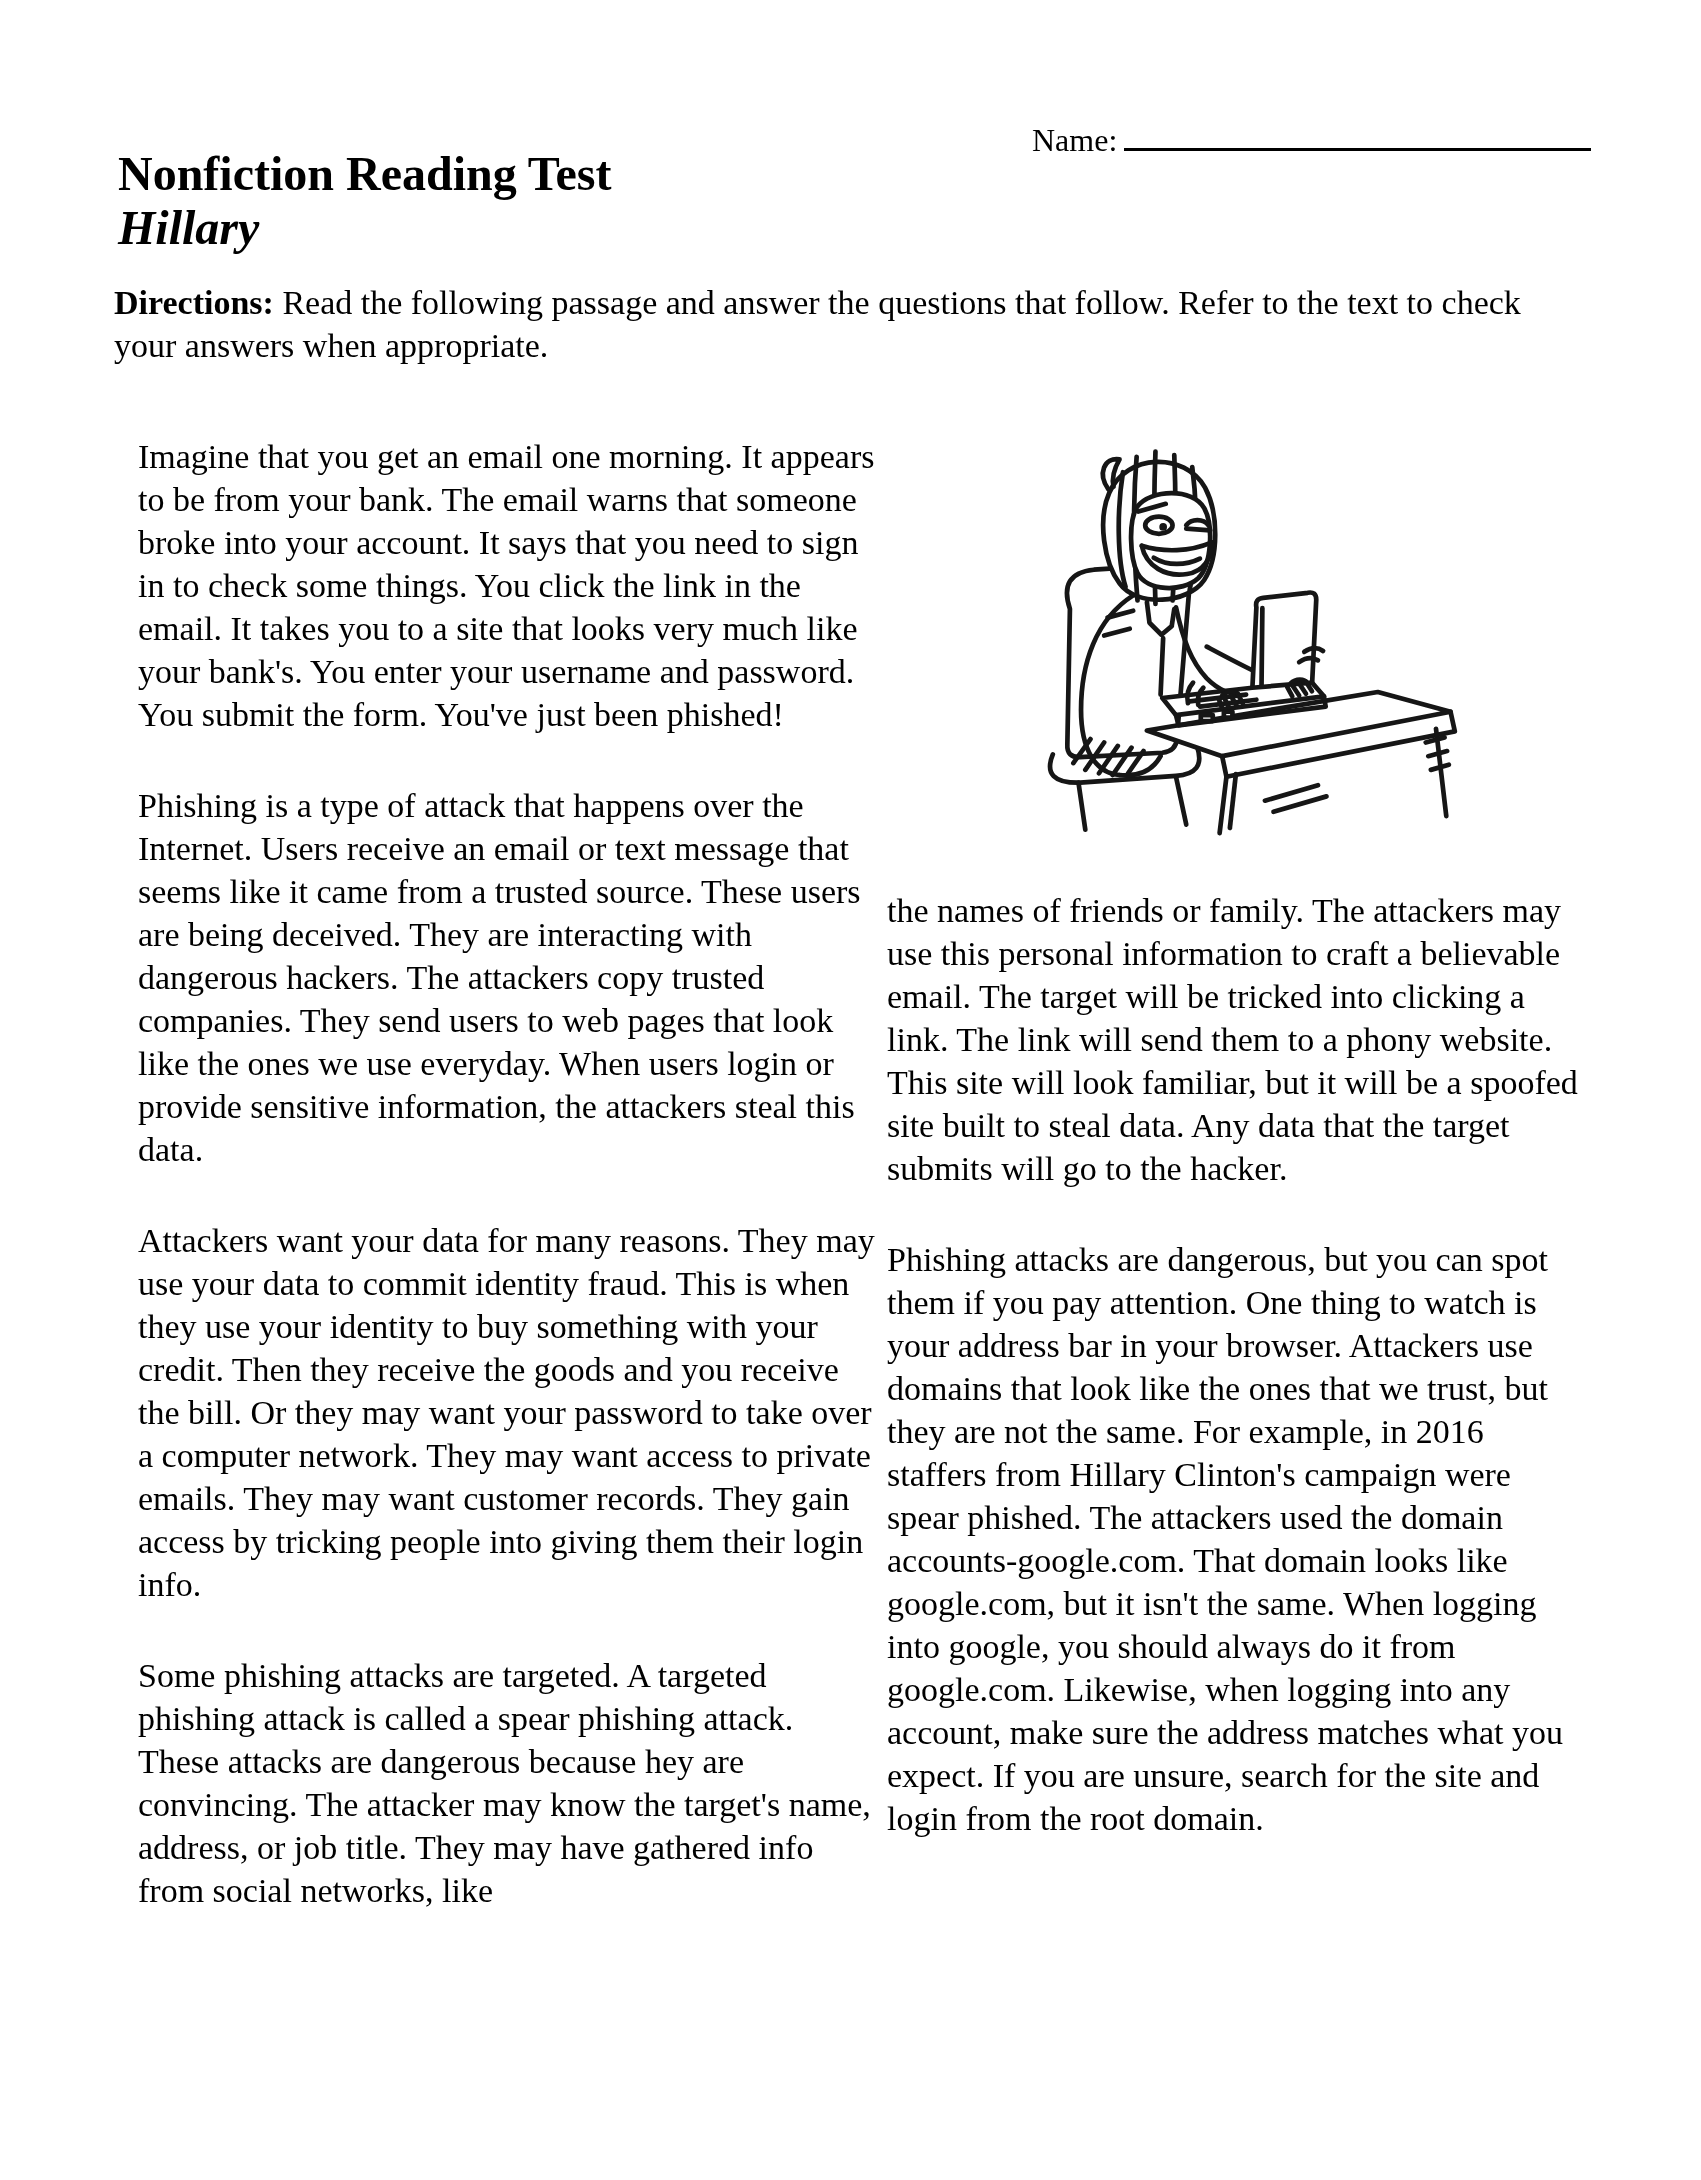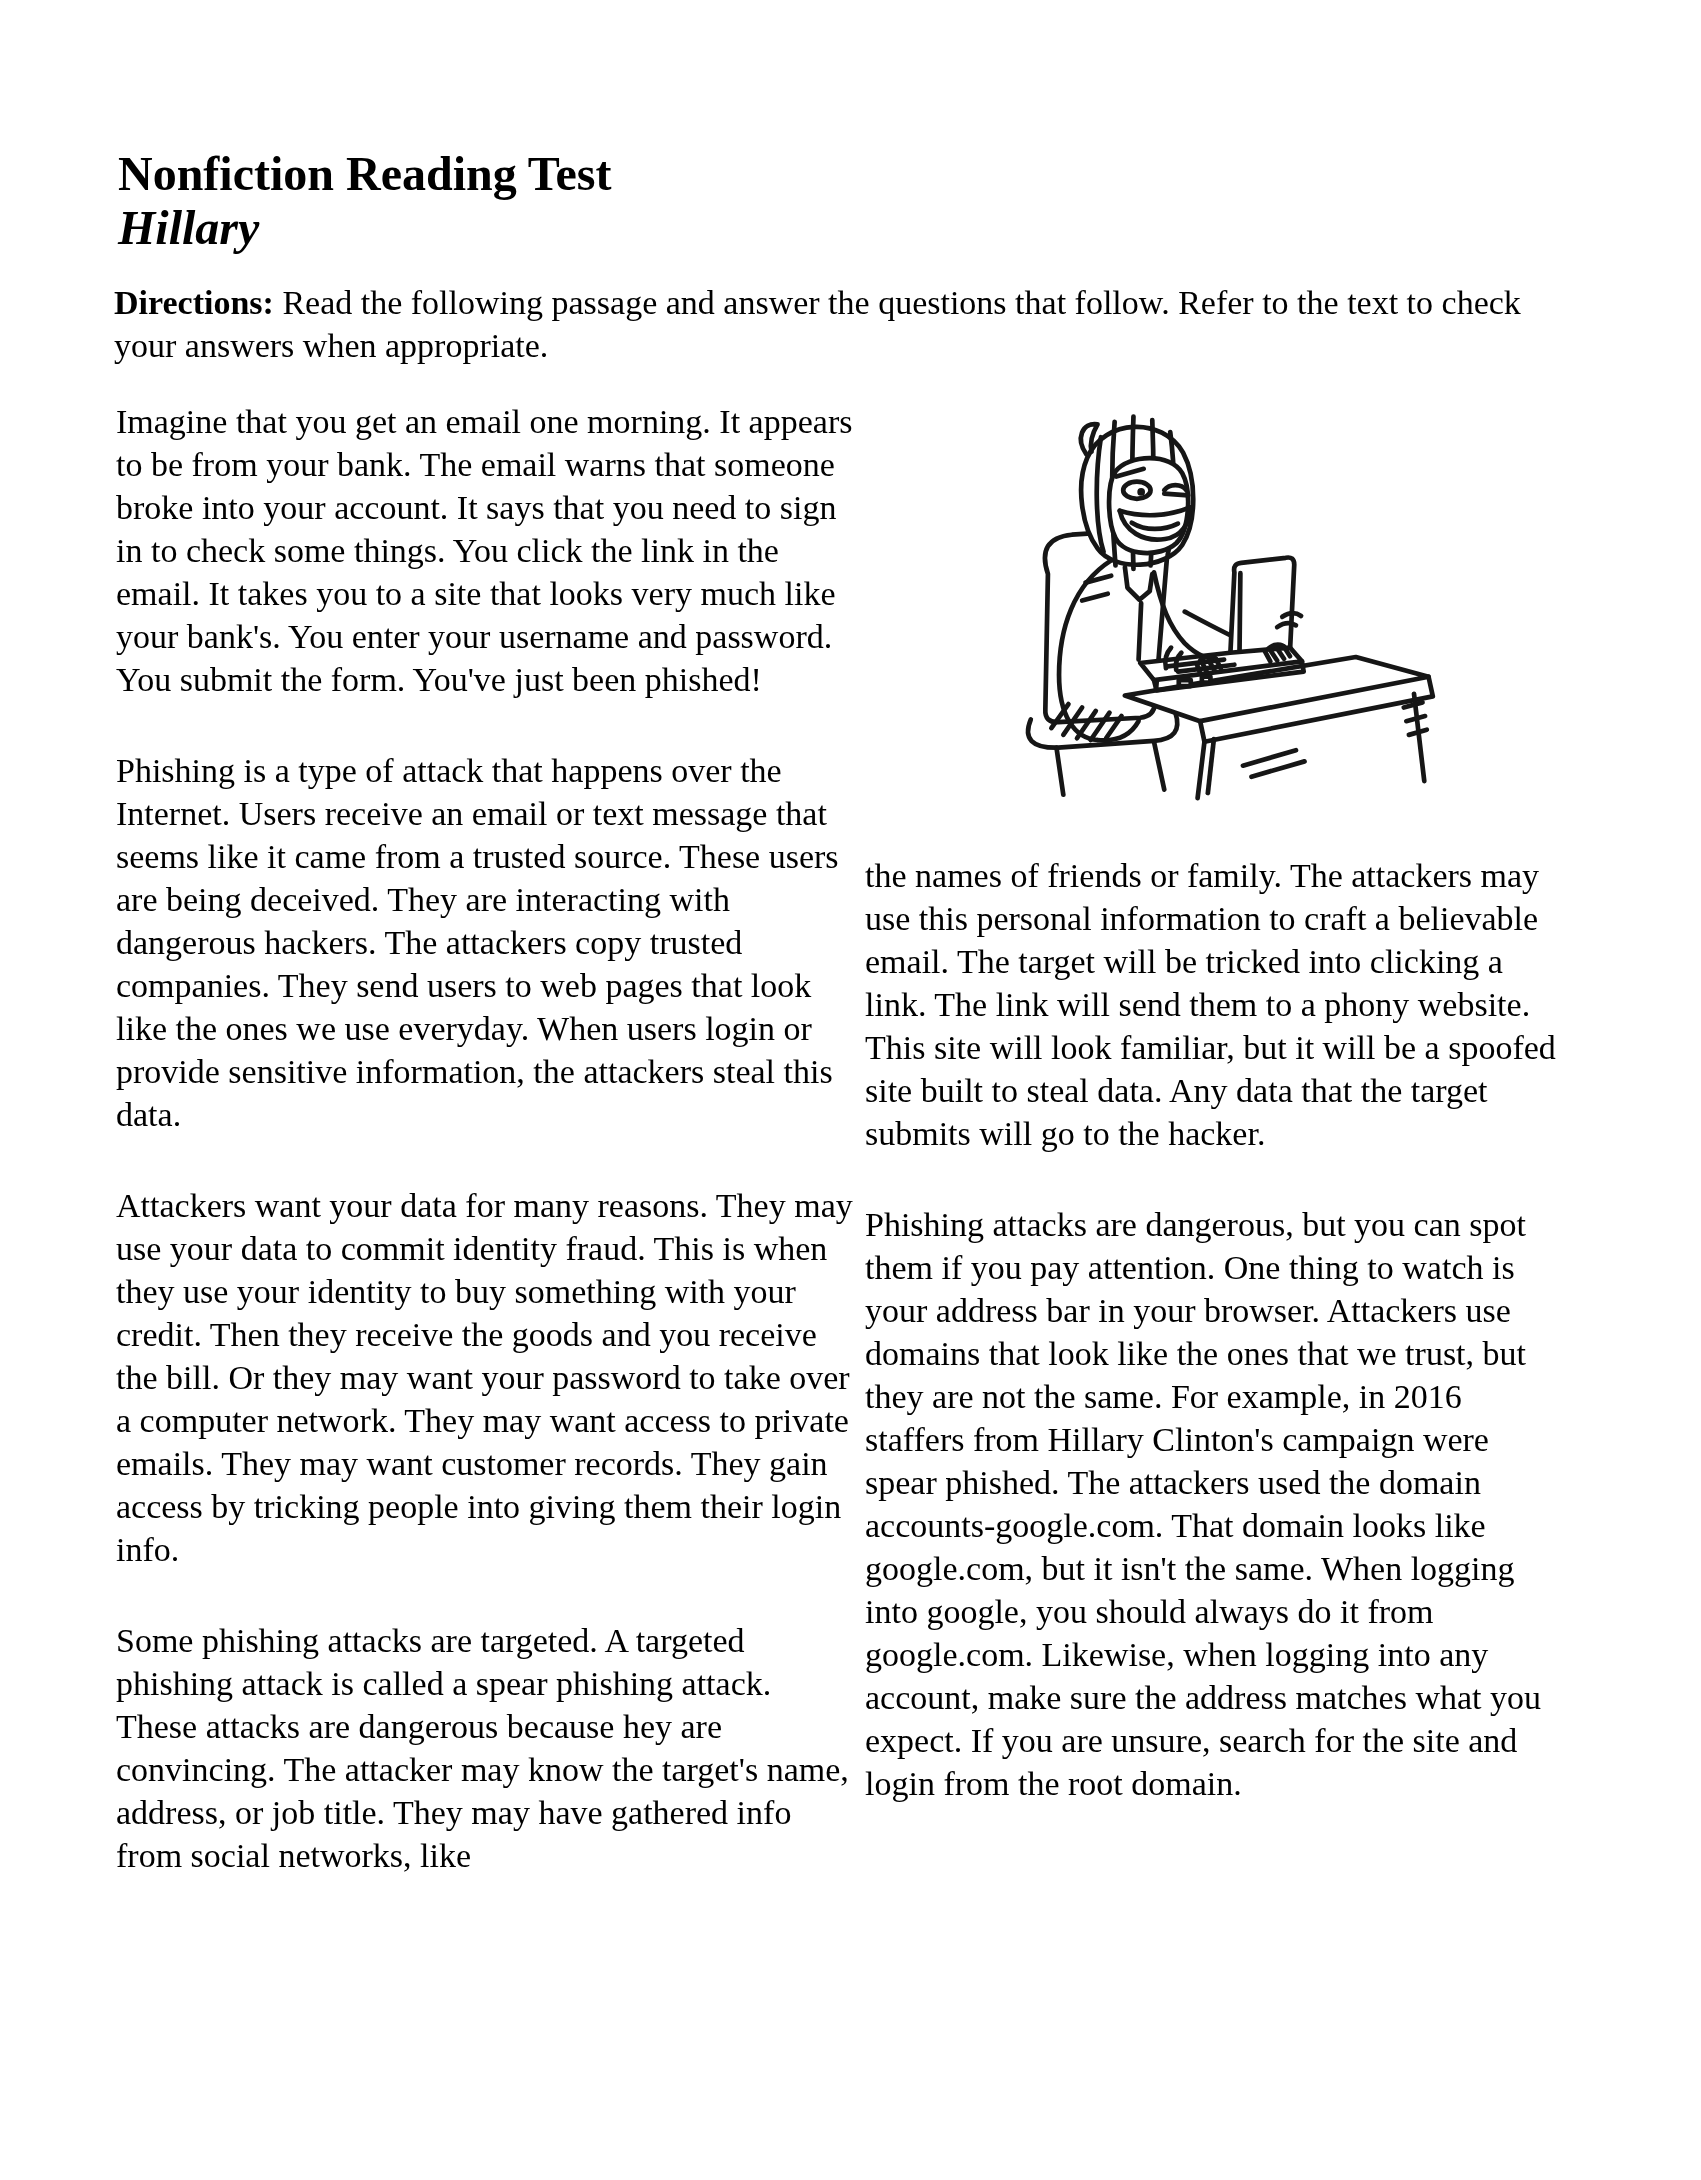--- a/index.html
+++ b/index.html
@@ -53,39 +53,43 @@
     position: absolute;
     left: 114px;
     top: 281px;
     width: 1441px;
     font-size: 34px;
     line-height: 43px;
   }
   .directions b { font-weight: bold; margin-top: 38px; }
   .col {
     position: absolute;
-    top: 400px;
+    top: 435px;
     font-size: 34px;
     line-height: 43px;
+    margin-left: 22px;
   }
   .col-left  { left: 116px;  width: 739px; }
   .col-right { left: 865px; width: 695px; }
   .col p { margin: 0 0 48px 0; }
   .figure {
     width: 460px;
     height: 402px;
     margin: 3.4px auto 49px auto;
   }
   .figure svg { width: 100%; height: 100%; display: block; }
 </style>
 </head>
 <body>
 
 <div class="page">
 
+  <div class="name-row">
+    <span>Name:</span><span class="name-blank"></span>
+  </div>
 
   <div class="title">Nonfiction Reading Test</div>
   <div class="subtitle">Hillary</div>
 
   <div class="directions">
     <b>Directions:</b><span> Read the following passage and answer the questions that follow. Refer to the text to check your answers when appropriate.</span>
   </div>
 
   <div class="col col-left">
     <p>Imagine that you get an email one morning. It appears to be from your bank. The email warns that someone broke into your account. It says that you need to sign in to check some things. You click the link in the email. It takes you to a site that looks very much like your bank's. You enter your username and password. You submit the form. You've just been phished!</p>

